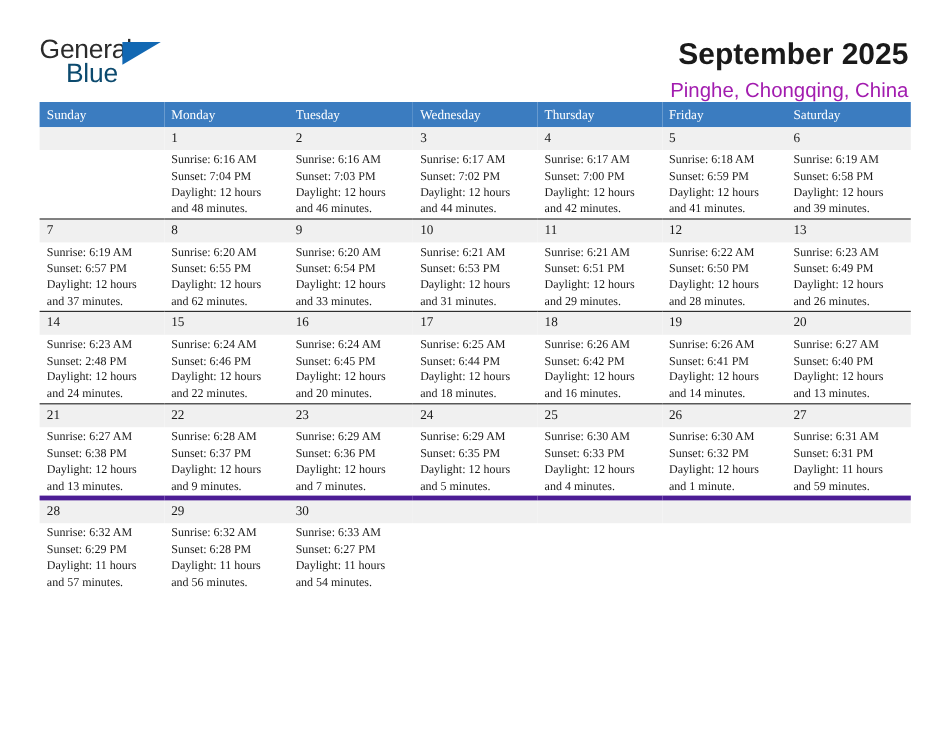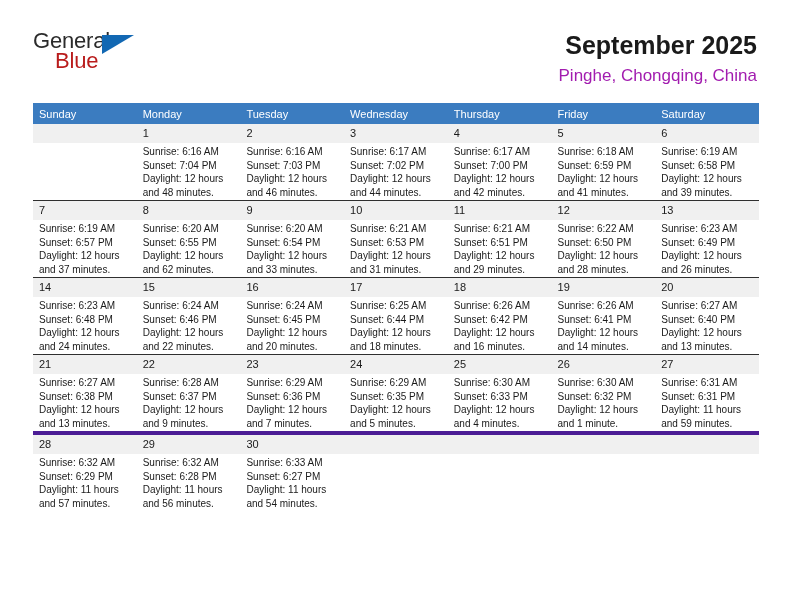--- a/index.html
+++ b/index.html
@@ -41,21 +41,21 @@
     font-size: 22px;
     color: #2b2b2b;
     letter-spacing: -0.2px;
     line-height: 26px;
   }
   .brand-blue {
     position: absolute;
     left: 22px;
     top: 20px;
     font-size: 22px;
-    color: #b91c1c;
+    color: #0c4a6e;
     letter-spacing: -0.2px;
     line-height: 26px;
   }
   .brand-triangle {
     position: absolute;
     left: 69px;
     top: 7px;
     width: 0;
     height: 0;
     border-left: 32px solid #1268b3;
@@ -75,24 +75,25 @@
   .cal-subtitle {
     font-size: 17px;
     color: #a21caf;
     line-height: 18px;
     margin-top: 7px;
     white-space: nowrap;
   }
 
   
   .calendar {
-    margin: 18px 33px 0 33px;
+    margin: 0 33px 0 33px;
     width: 726px;
     border-collapse: collapse;
     table-layout: fixed;
+    font-family: Liberation Serif, serif;
   }
   .calendar th {
     background: #3b7cc0;
     color: #ffffff;
     font-size: 11px;
     font-weight: normal;
     text-align: left;
     padding: 4px 0 4px 6px;
     height: 13px;
     border: none;
@@ -286,21 +287,21 @@
               <div>Daylight: 12 hours</div>
               <div>and 26 minutes.</div>
             </div>
           </td>
         </tr>
         <tr class="week">
           <td class="">
             <div class="daynum">14</div>
             <div class="details">
               <div>Sunrise: 6:23 AM</div>
-              <div>Sunset: 6:48 PM</div>
+              <div>Sunset: 2:48 PM</div>
               <div>Daylight: 12 hours</div>
               <div>and 24 minutes.</div>
             </div>
           </td>
           <td class="">
             <div class="daynum">15</div>
             <div class="details">
               <div>Sunrise: 6:24 AM</div>
               <div>Sunset: 6:46 PM</div>
               <div>Daylight: 12 hours</div>

